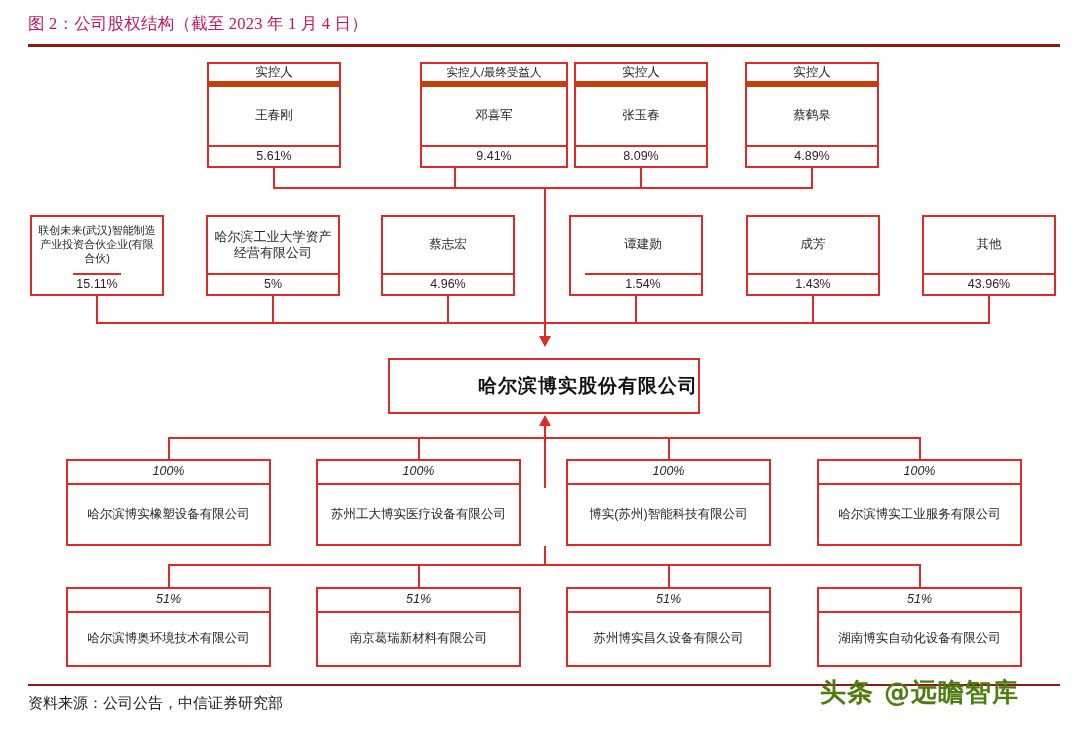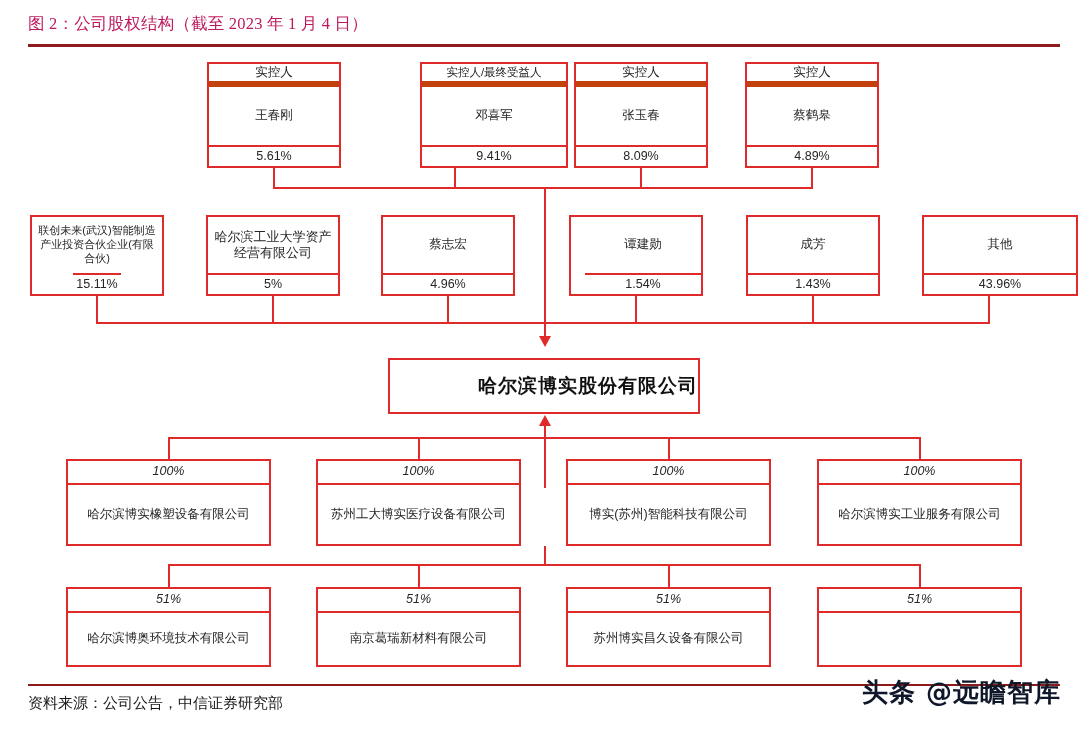--- a/index.html
+++ b/index.html
@@ -30,22 +30,22 @@
     position: absolute; left: 28px; top: 684px; width: 1032px; height: 2px;
     background: #8d1b1b;
   }
   .footer-text {
     position: absolute; left: 28px; top: 694px;
     font-size: 15px; color: #1a1a1a;
     font-family: "Liberation Serif", "DejaVu Serif", serif;
     white-space: nowrap;
   }
   .watermark {
-    position: absolute; left: 862px; top: 675px;
-    font-size: 26px; font-weight: bold; color: #0f172a;
+    position: absolute; left: 820px; top: 675px;
+    font-size: 26px; font-weight: bold; color: #4d7c0f;
     letter-spacing: 1px; white-space: nowrap;
     font-family: "DejaVu Sans", sans-serif;
   }
 
   
   .box {
     position: absolute;
     border: 2px solid #e02a2a;
     background: #ffffff;
     display: flex; flex-direction: column;
@@ -143,21 +143,21 @@
     <div class="seg seg-foot">4.96%</div>
   </div>
   <div class="box" style="left:569px; top:215px; width:134px; height:81px;padding-left:14px;">
     <div class="seg seg-body">谭建勋</div>
     <div class="seg seg-foot">1.54%</div>
   </div>
   <div class="box" style="left:746px; top:215px; width:134px; height:81px;">
     <div class="seg seg-body">成芳</div>
     <div class="seg seg-foot">1.43%</div>
   </div>
-  <div class="box" style="left:922px; top:215px; width:156px; height:81px;">
+  <div class="box" style="left:922px; top:215px; width:134px; height:81px;">
     <div class="seg seg-body">其他</div>
     <div class="seg seg-foot">43.96%</div>
   </div>
 
   <div class="ln lv" style="left:96px;  top:296px; height:28px;"></div>
   <div class="ln lv" style="left:272px; top:296px; height:28px;"></div>
   <div class="ln lv" style="left:447px; top:296px; height:28px;"></div>
   <div class="ln lv" style="left:635px; top:296px; height:28px;"></div>
   <div class="ln lv" style="left:812px; top:296px; height:28px;"></div>
   <div class="ln lv" style="left:988px; top:296px; height:28px;"></div>
@@ -209,19 +209,20 @@
   <div class="box" style="left:316px; top:587px; width:205px; height:80px;">
     <div class="seg seg-pct-top">51%</div>
     <div class="seg seg-body">南京葛瑞新材料有限公司</div>
   </div>
   <div class="box" style="left:566px; top:587px; width:205px; height:80px;">
     <div class="seg seg-pct-top">51%</div>
     <div class="seg seg-body">苏州博实昌久设备有限公司</div>
   </div>
   <div class="box" style="left:817px; top:587px; width:205px; height:80px;">
     <div class="seg seg-pct-top">51%</div>
+    <div class="seg seg-body">湖南博实自动化设备有限公司</div>
   </div>
 
   <div class="footer-rule"></div>
   <div class="footer-text">资料来源：公司公告，中信证券研究部</div>
   <div class="watermark">头条 @远瞻智库</div>
 
 </div>
 
 </body></html>

